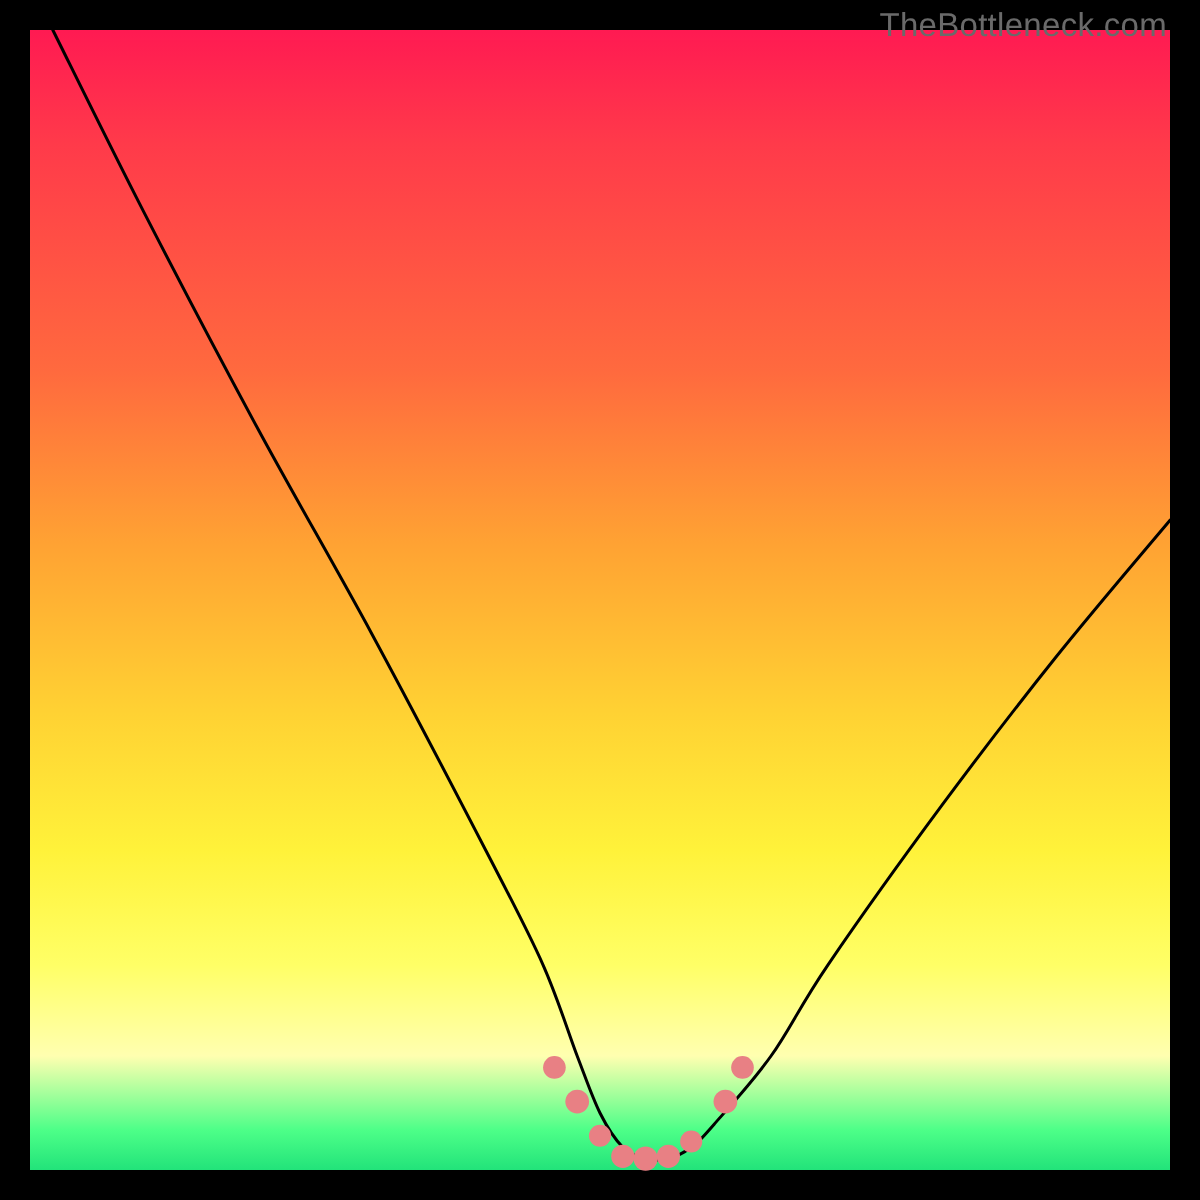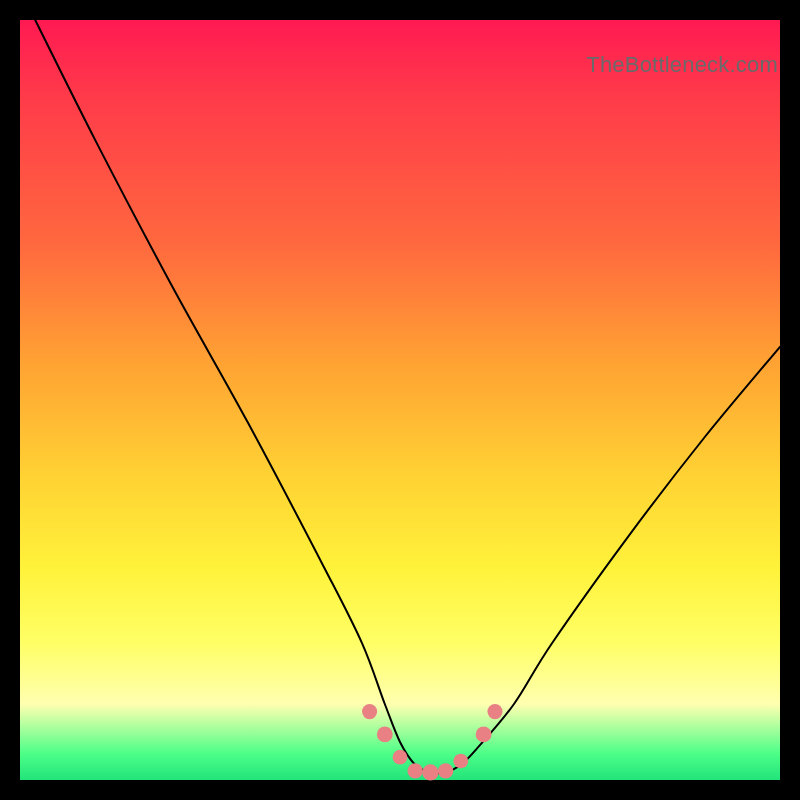--- a/index.html
+++ b/index.html
@@ -40,21 +40,20 @@
   }
   .watermark {
     position: absolute;
     top: 4px;
     right: 22px;
     color: #6a6a6a;
     font-size: 22px;
     font-weight: 500;
     letter-spacing: 0.2px;
     user-select: none;
-    margin-top: 48px;
   }
   svg.curve {
     position: absolute;
     left: 0;
     top: 0;
     width: 760px;
     height: 760px;
     overflow: visible;
   }
   .marker {

